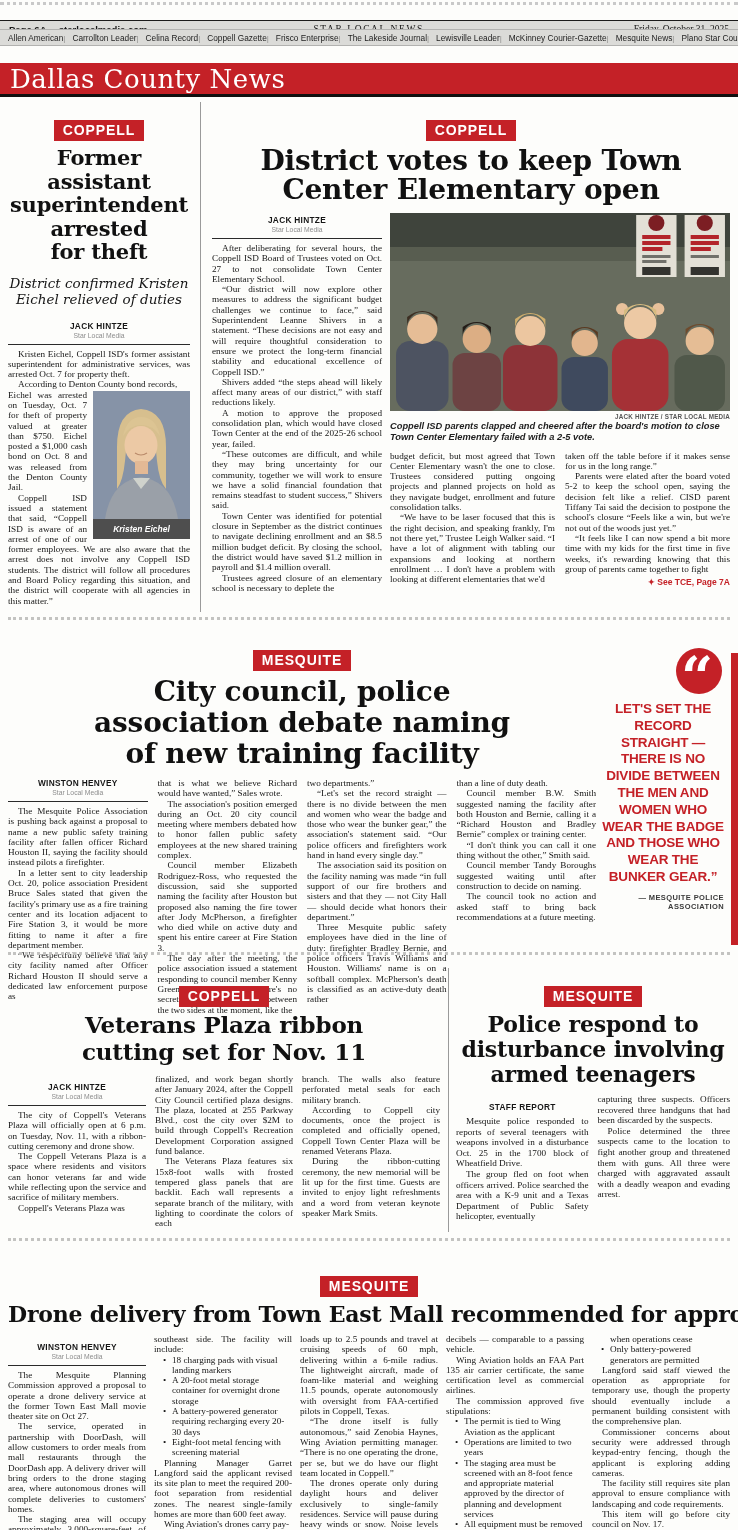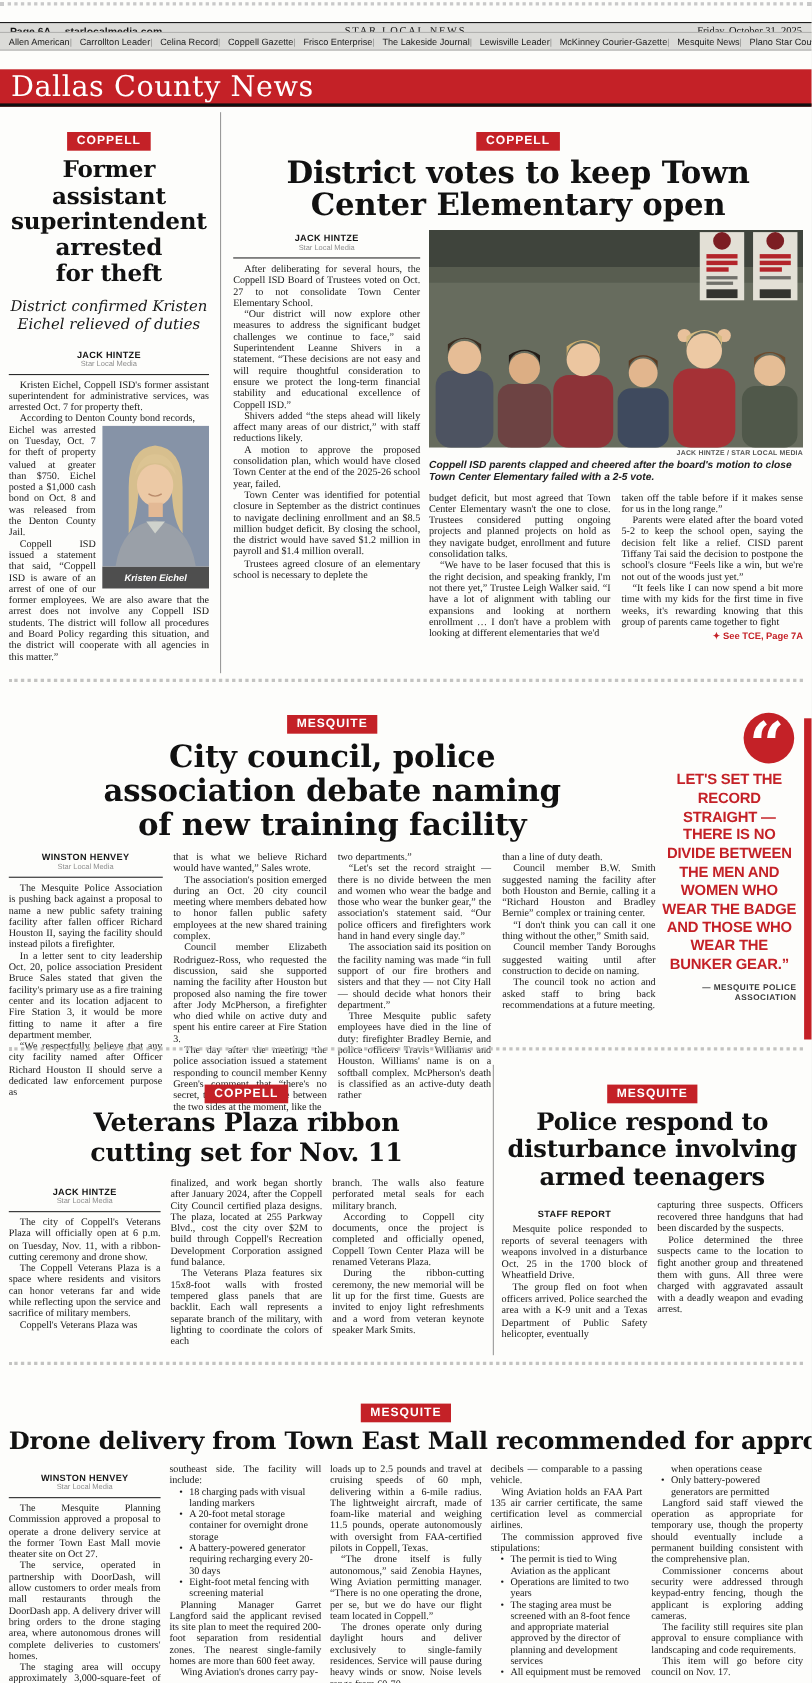--- a/index.html
+++ b/index.html
@@ -31,21 +31,21 @@
 
   .banner { position:absolute; top:63px; left:0; width:738px; height:34px; background:var(--red);
             border-bottom:3px solid #101010; }
   .banner .t { font-family:"DejaVu Serif",serif; font-size:26px; color:#fff; line-height:32px;
                padding-left:10px; letter-spacing:.5px; }
 
   
   section { position:absolute; }
   .tagrow { text-align:center; }
   .tag { display:inline-block; background:var(--red); color:#fff; font-family:"Liberation Sans",sans-serif;
-         font-weight:bold; font-size:11px; letter-spacing:.9px; padding:2px 9px 3px;margin-top:20px; }
+         font-weight:bold; font-size:14px; letter-spacing:.9px; padding:2px 9px 3px;margin-top:20px; }
   .hl { font-family:"DejaVu Serif",serif; font-weight:bold; text-align:center; color:#111;
         margin:5px auto 0; text-wrap:balance; letter-spacing:-0.2px; }
   .subhead { font-family:"DejaVu Serif",serif; font-style:italic; text-align:center;
              font-size:13.5px; line-height:16.5px; margin-top:11px; text-wrap:balance; }
   .byline { text-align:center; font-family:"Liberation Sans",sans-serif; margin-top:8px; }
   .byline .nm { font-size:8.3px; font-weight:bold; letter-spacing:.3px; }
   .byline .org { font-size:6.8px; color:#8d8d8d; margin-top:1px; }
   .brule { border-top:1px solid #2a2a2a; margin:5px 0 4px; }
   .body p { margin:0; text-indent:10px; text-align:justify; font-size:9.2px; line-height:10.3px; }
   .body p.cont { text-indent:0; }
@@ -200,20 +200,21 @@
         <div class="byline">
           <div class="nm">JACK HINTZE</div>
           <div class="org">Star Local Media</div>
         </div>
         <div class="brule"></div>
         <div class="body">
             <p>After deliberating for several hours, the Coppell ISD Board of Trustees voted on Oct. 27 to not consolidate Town Center Elementary School.</p>
             <p>“Our district will now explore other measures to address the significant budget challenges we continue to face,” said Superintendent Leanne Shivers in a statement. “These decisions are not easy and will require thoughtful consideration to ensure we protect the long-term financial stability and educational excellence of Coppell ISD.”</p>
             <p>Shivers added “the steps ahead will likely affect many areas of our district,” with staff reductions likely.</p>
             <p>A motion to approve the proposed consolidation plan, which would have closed Town Center at the end of the 2025-26 school year, failed.</p>
+            <p>“These outcomes are difficult, and while they may bring uncertainty for our community, together we will work to ensure we have a solid financial foundation that remains steadfast to student success,” Shivers said.</p>
             <p>Town Center was identified for potential closure in September as the district continues to navigate declining enrollment and an $8.5 million budget deficit. By closing the school, the district would have saved $1.2 million in payroll and $1.4 million overall.</p>
             <p>Trustees agreed closure of an elementary school is necessary to deplete the</p>
           </div>
       </div>
       <div class="a2-right">
         <div class="photo">
           <svg viewBox="0 0 337 198" preserveAspectRatio="none" aria-hidden="true">
             <rect width="337" height="198" fill="#676c5e"></rect>
             <rect width="337" height="34" fill="#3f443c"></rect>
             <rect y="34" width="337" height="14" fill="#585d50"></rect>

